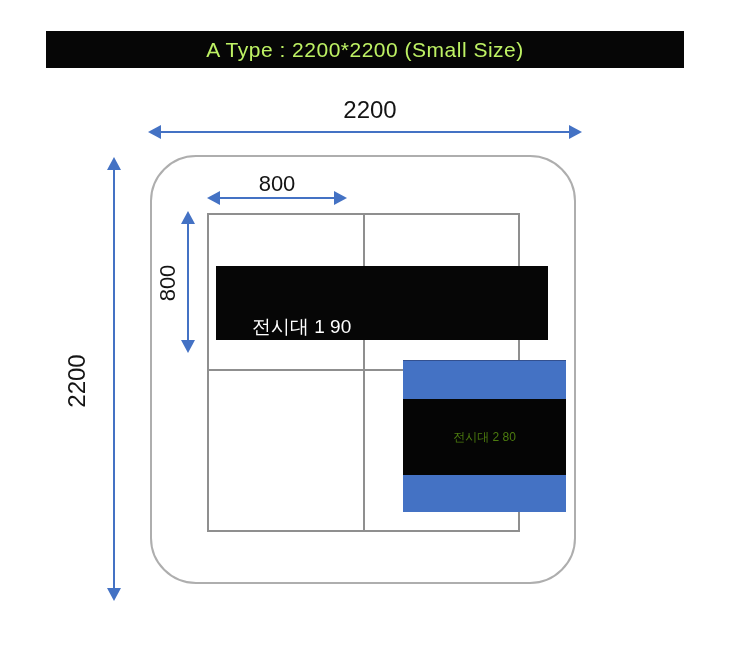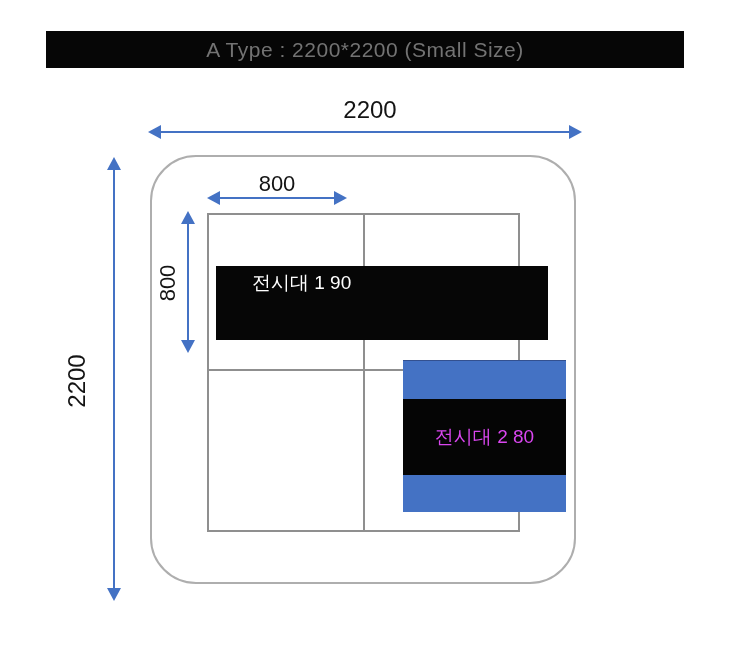--- a/index.html
+++ b/index.html
@@ -7,21 +7,21 @@
     --ink:#0a0a0a;
     --outline:#aeaeae;
     --grid:#8f8f8f;
   }
   html,body{margin:0;padding:0;background:#ffffff;}
   body{font-family:"Liberation Sans","DejaVu Sans",sans-serif;}
   .canvas{position:relative;width:729px;height:645px;background:#ffffff;overflow:hidden;}
 
   .title-bar{
     position:absolute;left:46px;top:31px;width:638px;height:37px;
-    background:#060606;color:#737373;display:flex;align-items:center;justify-content:center;
+    background:#060606;color:#bef264;display:flex;align-items:center;justify-content:center;
     font-size:21px;letter-spacing:.5px;font-weight:500;
   }
 
   .dim-label{position:absolute;color:#141414;font-size:24px;text-align:center;}
   .dim-label.small{font-size:22px;}
   .rot{transform:rotate(-90deg);transform-origin:center center;}
 
   .arrow-h{position:absolute;height:2px;background:var(--blue);}
   .arrow-h::before{content:"";position:absolute;left:-12px;top:-6px;width:0;height:0;
     border-right:13px solid var(--blue);border-top:7px solid transparent;border-bottom:7px solid transparent;}
@@ -40,34 +40,34 @@
   }
   .floor-grid{
     position:absolute;left:207px;top:213px;width:313px;height:319px;
     border:2px solid var(--grid);box-sizing:border-box;background:#ffffff;
   }
   .grid-divider-v{position:absolute;left:363px;top:213px;width:2px;height:319px;background:var(--grid);}
   .grid-divider-h{position:absolute;left:207px;top:369px;width:313px;height:2px;background:var(--grid);}
 
   .stand-band{
     position:absolute;left:216px;top:266px;width:332px;height:74px;background:#060606;
-    display:flex;align-items:flex-start;justify-content:space-between;
-    padding:4px 20px 0 36px;box-sizing:border-box;
+    display:flex;align-items:flex-end;justify-content:space-between;
+    padding:15px 20px 0 36px;box-sizing:border-box;
   }
   .stand-band .stand-label{color:#ffffff;font-size:19px;white-space:nowrap;}
 
   .stand-blue{
     position:absolute;left:403px;top:360px;width:163px;height:152px;
     background:var(--blue);border-top:1px solid #33508f;box-sizing:border-box;
   }
   .stand-blue-black-band{
     position:absolute;left:403px;top:399px;width:163px;height:76px;background:#050505;
     display:flex;align-items:center;justify-content:center;
   }
-  .stand-blue-black-band .stand-label{color:#d946ef;font-size:19px;white-space:nowrap;}
+  .stand-blue-black-band .stand-label{color:#4d7c0f;font-size:12px;white-space:nowrap;}
 </style>
 </head>
 <body>
 
 <div class="canvas">
 
   <div class="title-bar">
     <span>A Type : 2200*2200 (Small Size)</span>
   </div>
 

